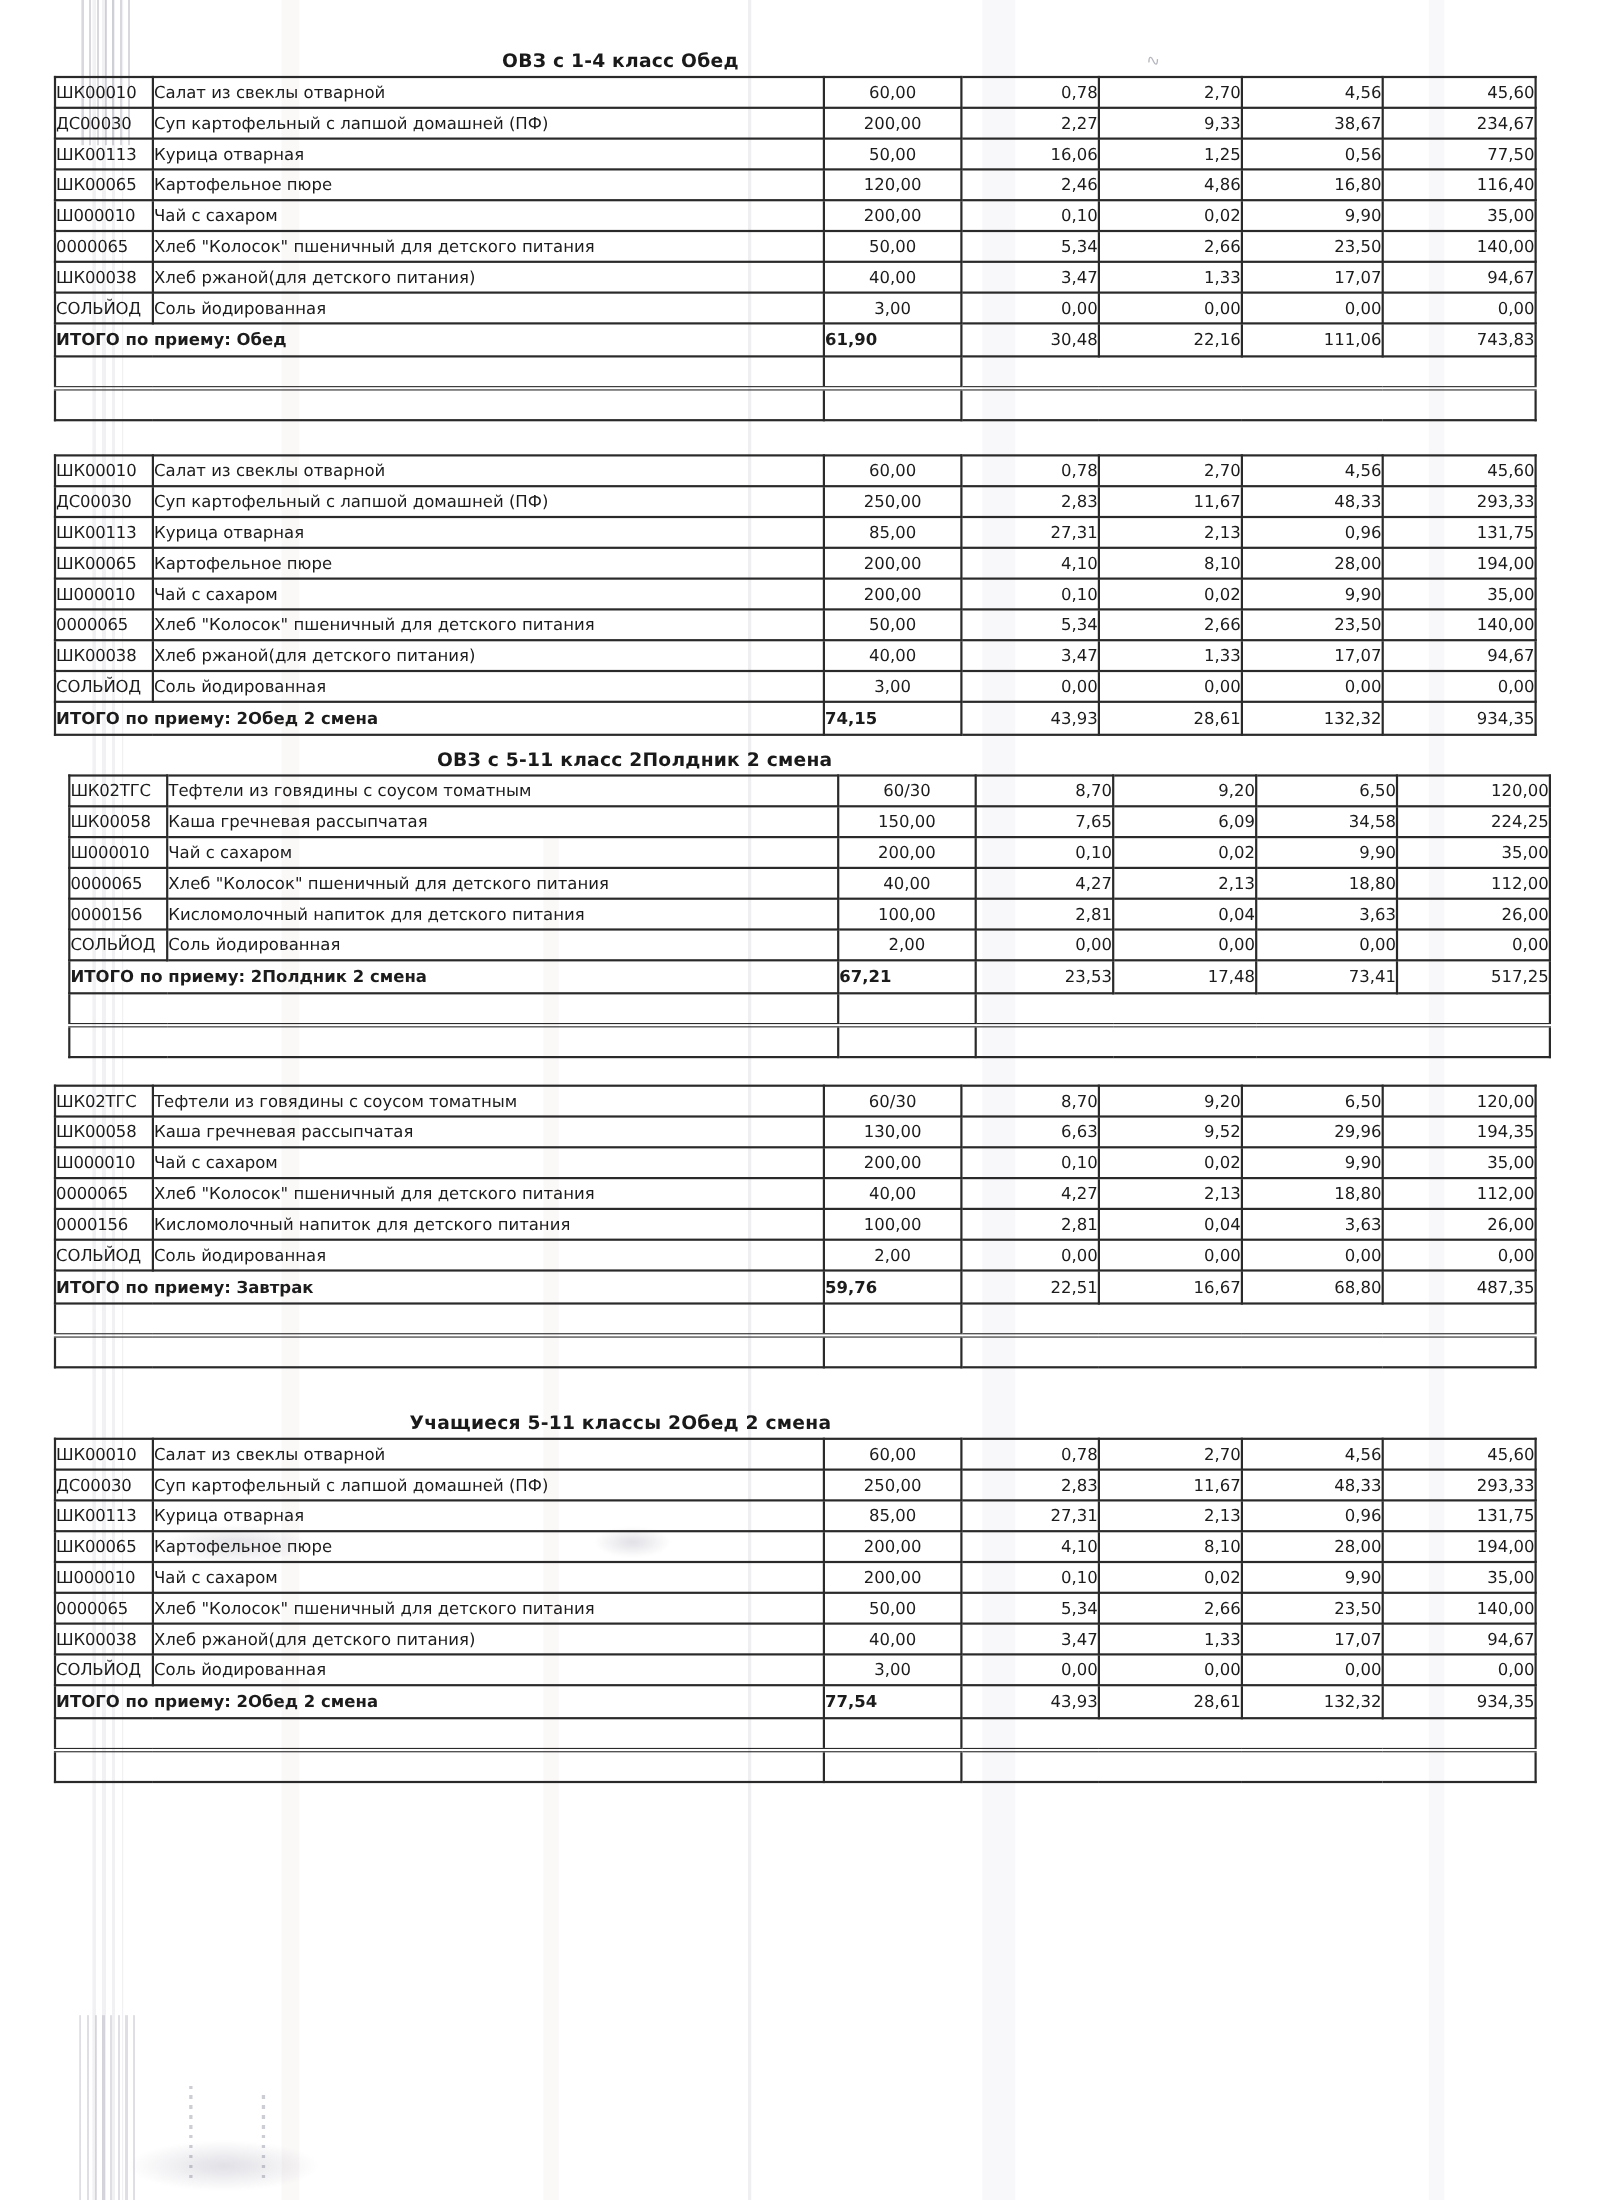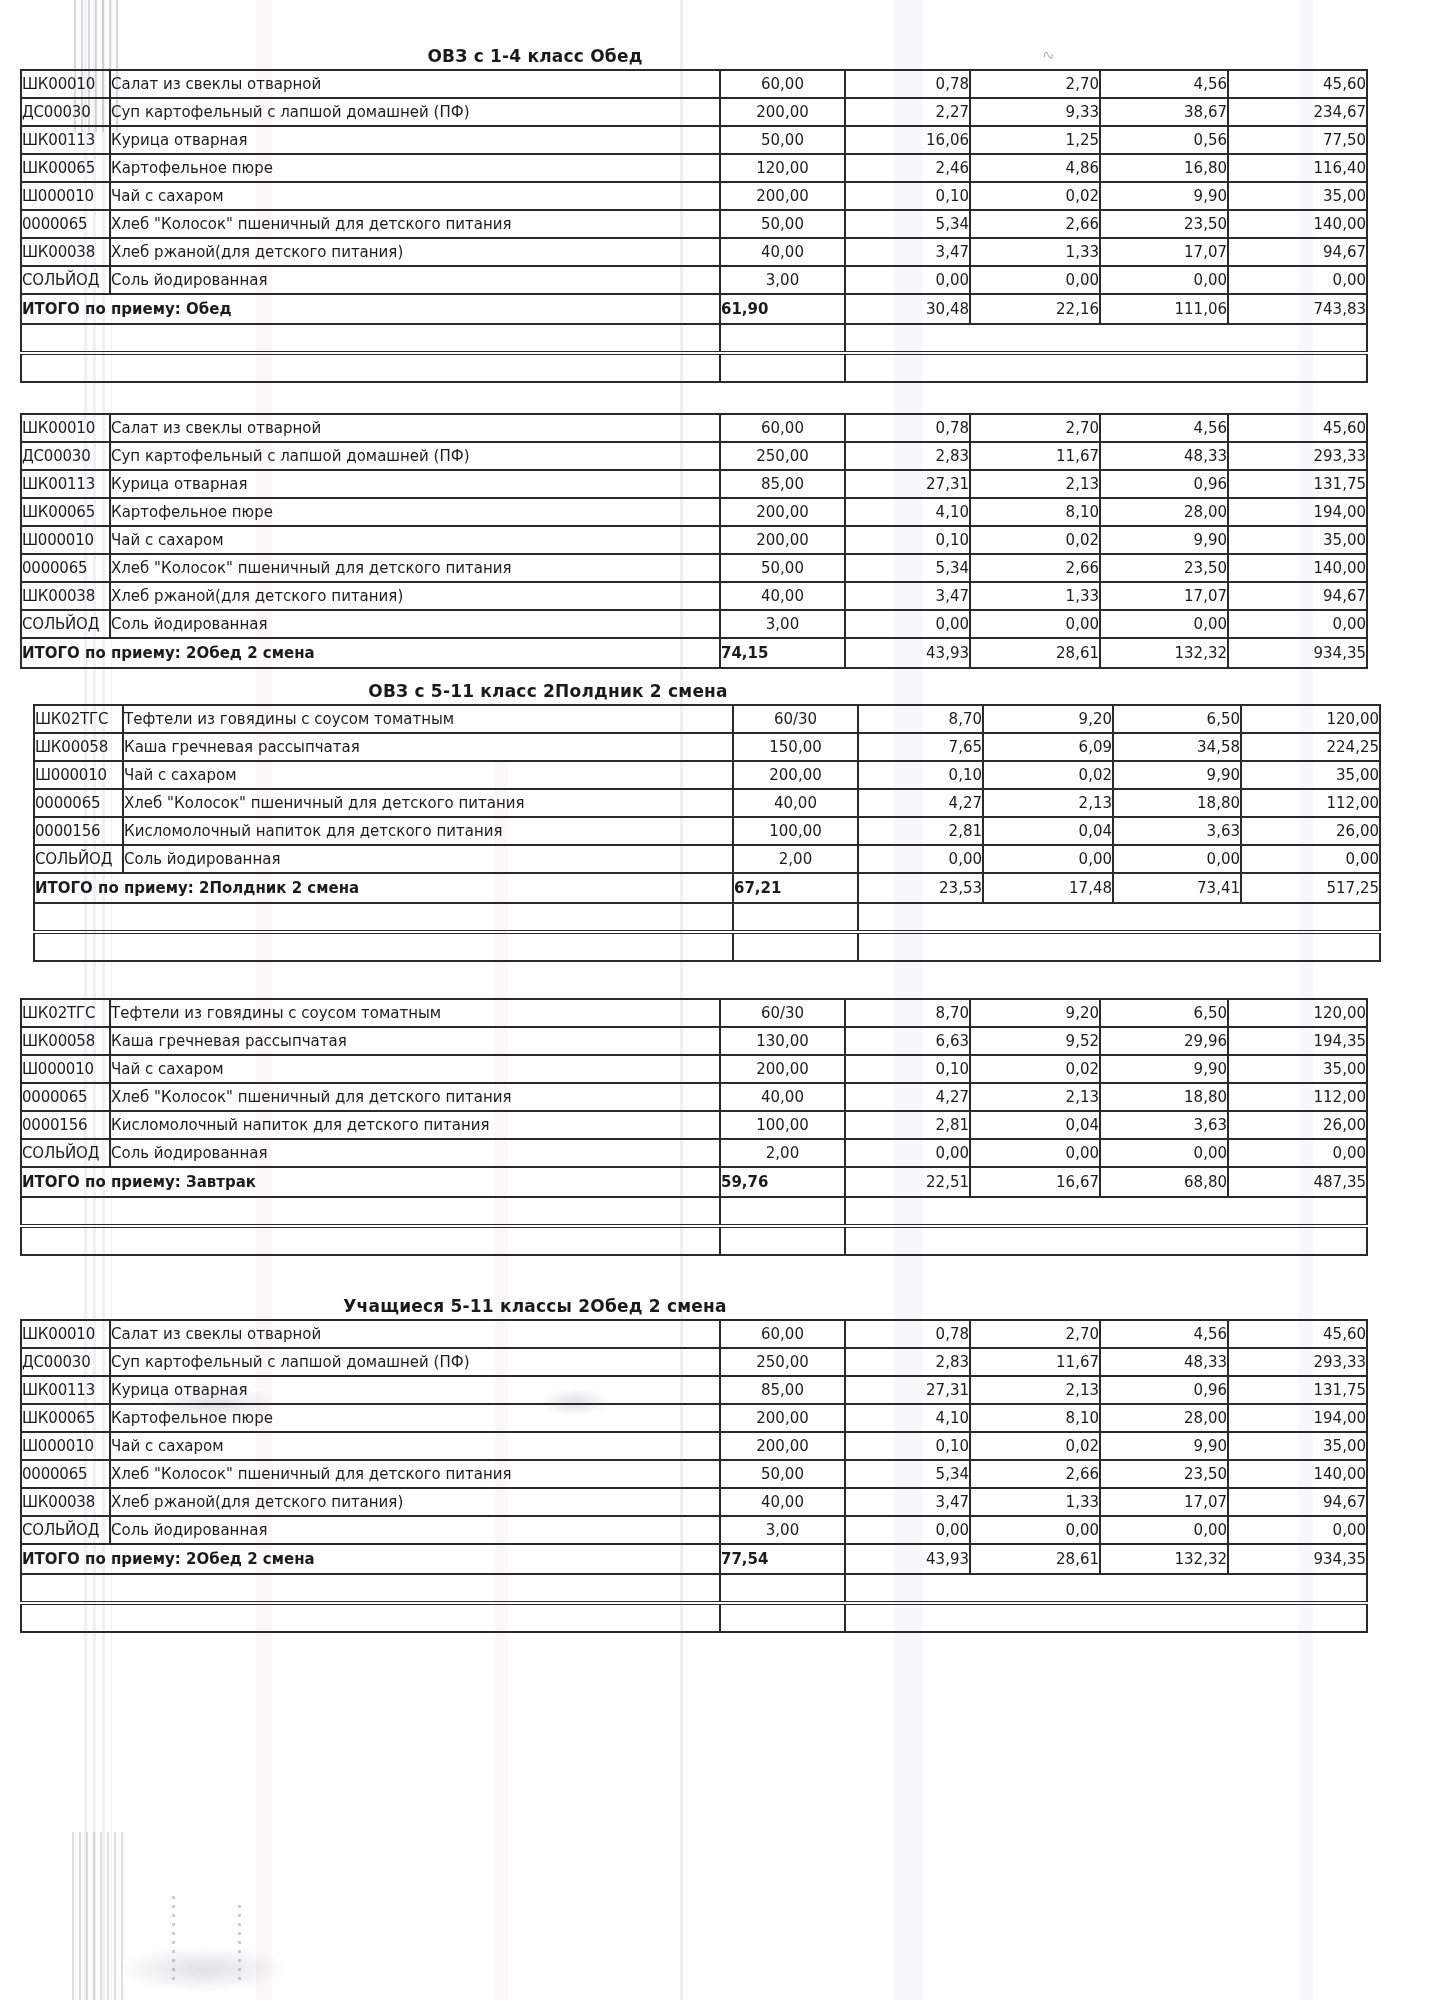--- a/index.html
+++ b/index.html
@@ -5,25 +5,25 @@
   html,body{margin:0;padding:0;background:#ffffff;}
   .page{
     position:relative;
     width:1454px;
     height:2000px;
     background:#ffffff;
     overflow:hidden;
     font-family:"DejaVu Sans","Liberation Sans",sans-serif;
     color:#1c1c1c;
   }
-  .content{position:absolute;left:20px;top:46px;}
+  .content{position:absolute;left:49px;top:46px;}
   .section{position:relative;}
   .sec-0{margin-bottom:30px;}
   .sec-1{margin-bottom:12px;}
-  .sec-2{margin-bottom:36px;padding-left:13px;}
+  .sec-2{margin-bottom:24px;padding-left:13px;}
   .sec-3{margin-bottom:40px;}
   .sec-4{margin-bottom:0;}
   .section-title{
     width:1030px;
     text-align:center;
     font-weight:bold;
     font-size:17px;
     letter-spacing:.2px;
     margin-bottom:3px;
     color:#1a1a1a;

